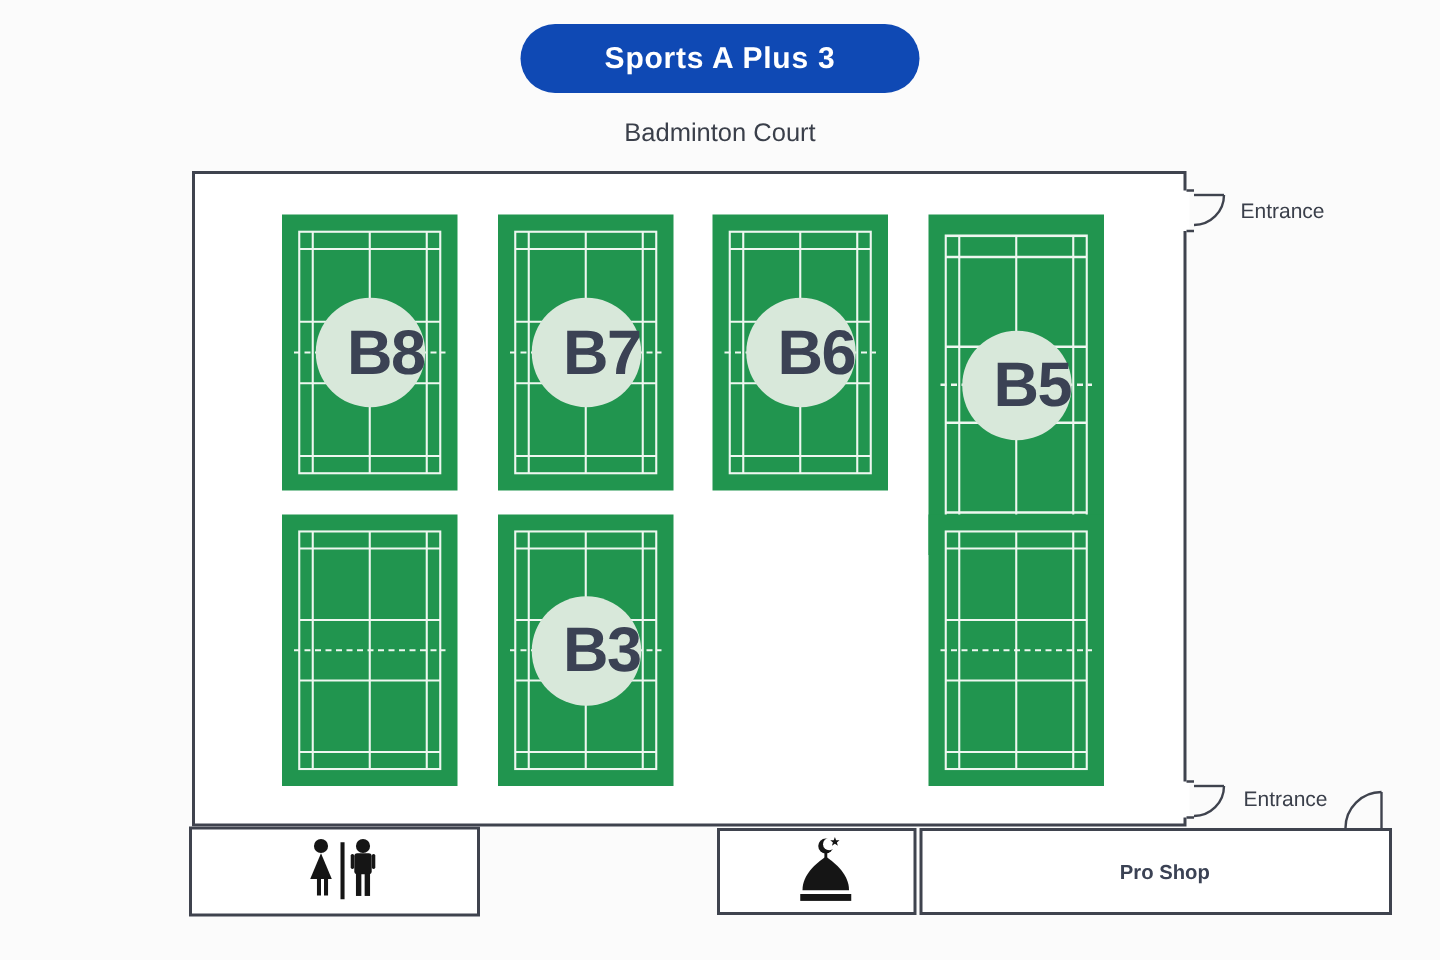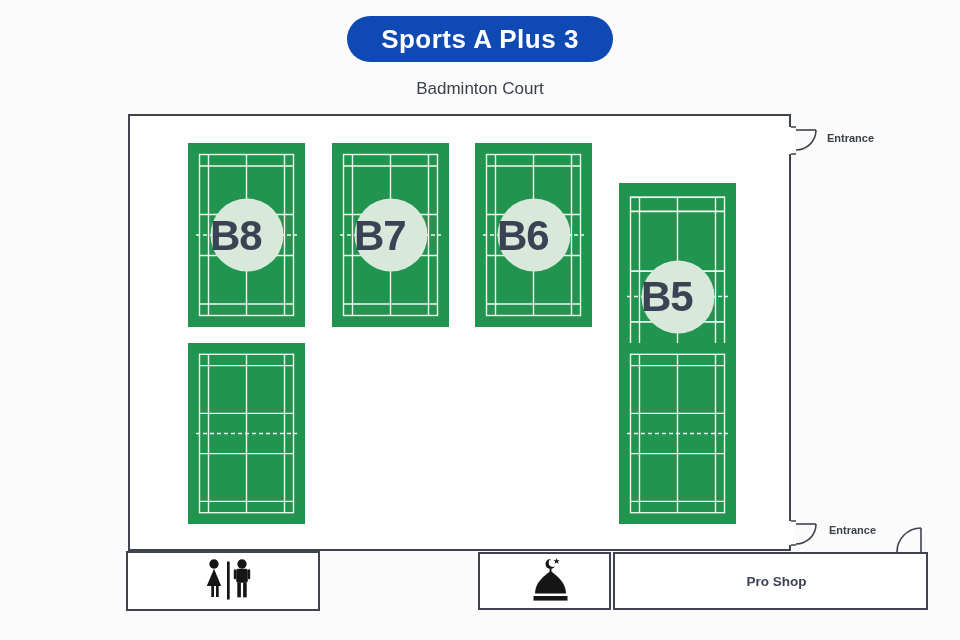--- a/index.html
+++ b/index.html
@@ -5,21 +5,21 @@
   * { margin:0; padding:0; box-sizing:border-box; }
   html,body { width:960px; height:640px; }
   body { font-family:"Liberation Sans", sans-serif; background:var(--page-bg,#fbfbfb); }
   .page { position:relative; width:960px; height:640px; overflow:hidden; }
 
   
   .title-badge{
     position:absolute; left:347px; top:16px; width:266px; height:46px;
     background:var(--badge-blue,#0f49b4); border-radius:23px;
     display:flex; align-items:center; justify-content:center;
-    color:#ffffff; font-size:26px; font-weight:800; letter-spacing:.5px;
+    color:#ffffff; font-size:20px; font-weight:800; letter-spacing:.5px;
   }
   .subtitle{
     position:absolute; left:0; top:79px; width:960px; text-align:center;
     color:var(--ink,#3a3f4a); font-size:17px; font-weight:400;
   }
 
   
   .hall{
     position:absolute; left:128px; top:114px; width:663px; height:437px;
     background:#ffffff; border:2px solid var(--wall,#3f434e);
@@ -30,31 +30,31 @@
 
   
   .court{
     position:absolute; width:117px; background:var(--court-green,#21954f);
   }
   .court svg{ position:absolute; inset:0; width:100%; height:100%; }
   .court-circle{
     position:absolute; left:50%; top:50%; width:73px; height:73px;
     transform:translate(-50%,-50%); border-radius:50%;
     background:var(--court-circle,#d8e8da);
-    display:flex; align-items:center; justify-content:flex-start;
+    display:flex; align-items:center; justify-content:flex-end;
   }
   .court-circle span{
     color:var(--court-label,#3b4254); font-size:42px; font-weight:800;
     letter-spacing:-1px;
   }
 
   
   .entrance-label{
     position:absolute; color:var(--ink,#3a3f4a);
-    font-size:11px; font-weight:700;
+    font-size:14px; font-weight:400;
   }
   .entrance-top{ left:827px; top:132px; }
   .entrance-bottom{ left:829px; top:524px; }
 
   
   .facility{
     position:absolute; background:#ffffff; border:2px solid var(--wall,#3f434e);
     display:flex; align-items:center; justify-content:center;padding-left:12px;
   }
   .restroom-box{ left:126px; top:551px; width:194px; height:60px; }
@@ -116,21 +116,21 @@
         <path d="M20.5 11.5 V172.5 M96.5 11.5 V172.5 M58.5 11.5 V172.5"></path>
         <path d="M11.5 23 H105.5 M11.5 161 H105.5"></path>
         <path d="M11.5 71.5 H105.5 M11.5 112.5 H105.5"></path>
         <path d="M8 92 H109" stroke-dasharray="4 3"></path>
       </g>
     </svg>
     <div class="court-circle">
         <span>B6</span>
       </div>
   </div>
-  <div class="court" style="left:619px; top:143px; height:227px;margin-top:40px;">
+  <div class="court" style="left:619px; top:143px; height:227px;">
     <svg viewBox="0 0 117 184" preserveAspectRatio="none">
       <g stroke="#eef7f0" stroke-width="1.4" fill="none">
         <rect x="11.5" y="11.5" width="94" height="161"></rect>
         <path d="M20.5 11.5 V172.5 M96.5 11.5 V172.5 M58.5 11.5 V172.5"></path>
         <path d="M11.5 23 H105.5 M11.5 161 H105.5"></path>
         <path d="M11.5 71.5 H105.5 M11.5 112.5 H105.5"></path>
         <path d="M8 92 H109" stroke-dasharray="4 3"></path>
       </g>
     </svg>
     <div class="court-circle">
@@ -141,20 +141,34 @@
   <div class="court" style="left:188px; top:343px; height:181px;">
     <svg viewBox="0 0 117 184" preserveAspectRatio="none">
       <g stroke="#eef7f0" stroke-width="1.4" fill="none">
         <rect x="11.5" y="11.5" width="94" height="161"></rect>
         <path d="M20.5 11.5 V172.5 M96.5 11.5 V172.5 M58.5 11.5 V172.5"></path>
         <path d="M11.5 23 H105.5 M11.5 161 H105.5"></path>
         <path d="M11.5 71.5 H105.5 M11.5 112.5 H105.5"></path>
         <path d="M8 92 H109" stroke-dasharray="4 3"></path>
       </g>
     </svg>
+  </div>
+  <div class="court" style="left:332px; top:343px; height:181px;">
+    <svg viewBox="0 0 117 184" preserveAspectRatio="none">
+      <g stroke="#eef7f0" stroke-width="1.4" fill="none">
+        <rect x="11.5" y="11.5" width="94" height="161"></rect>
+        <path d="M20.5 11.5 V172.5 M96.5 11.5 V172.5 M58.5 11.5 V172.5"></path>
+        <path d="M11.5 23 H105.5 M11.5 161 H105.5"></path>
+        <path d="M11.5 71.5 H105.5 M11.5 112.5 H105.5"></path>
+        <path d="M8 92 H109" stroke-dasharray="4 3"></path>
+      </g>
+    </svg>
+    <div class="court-circle">
+        <span>B3</span>
+      </div>
   </div>
   <div class="court" style="left:619px; top:343px; height:181px;">
     <svg viewBox="0 0 117 184" preserveAspectRatio="none">
       <g stroke="#eef7f0" stroke-width="1.4" fill="none">
         <rect x="11.5" y="11.5" width="94" height="161"></rect>
         <path d="M20.5 11.5 V172.5 M96.5 11.5 V172.5 M58.5 11.5 V172.5"></path>
         <path d="M11.5 23 H105.5 M11.5 161 H105.5"></path>
         <path d="M11.5 71.5 H105.5 M11.5 112.5 H105.5"></path>
         <path d="M8 92 H109" stroke-dasharray="4 3"></path>
       </g>

